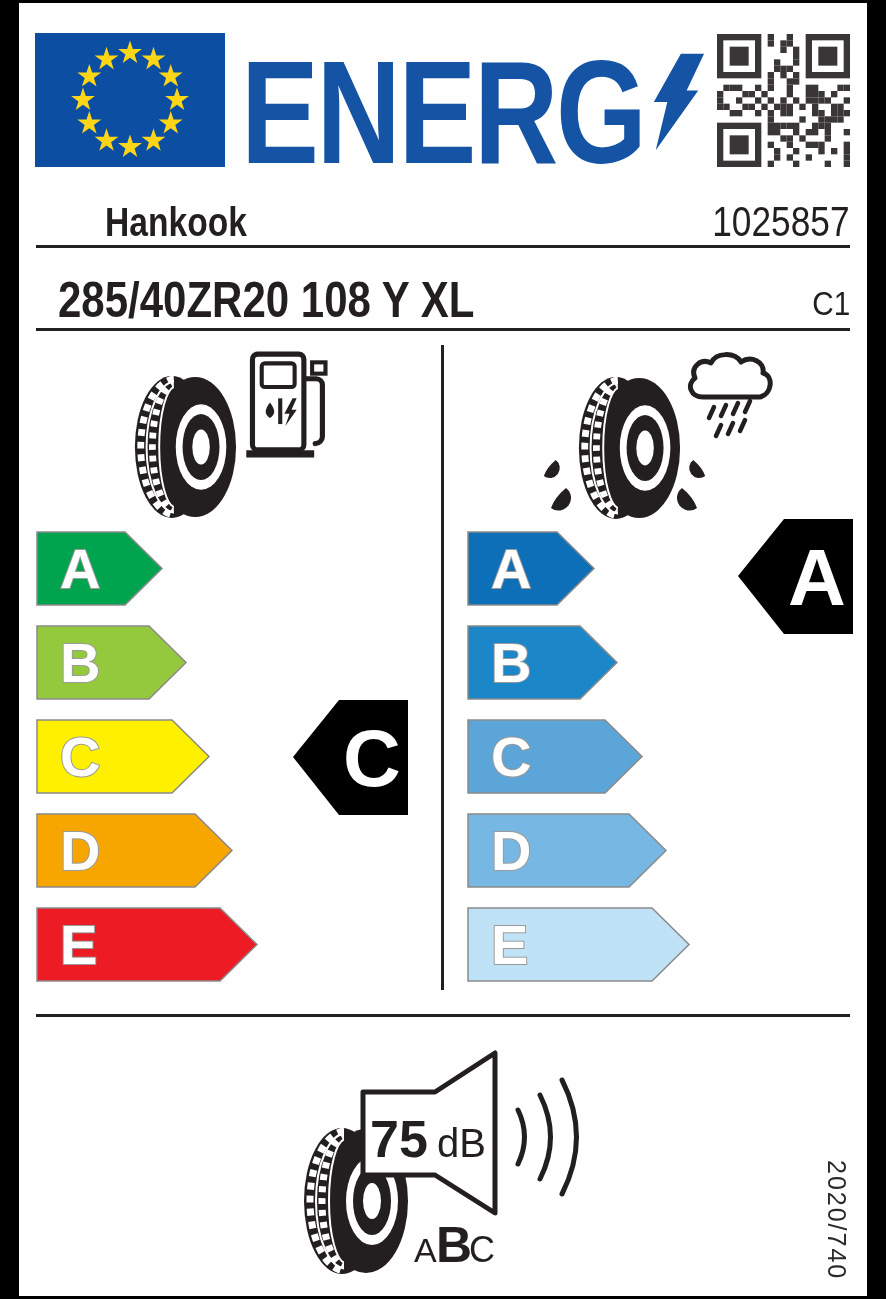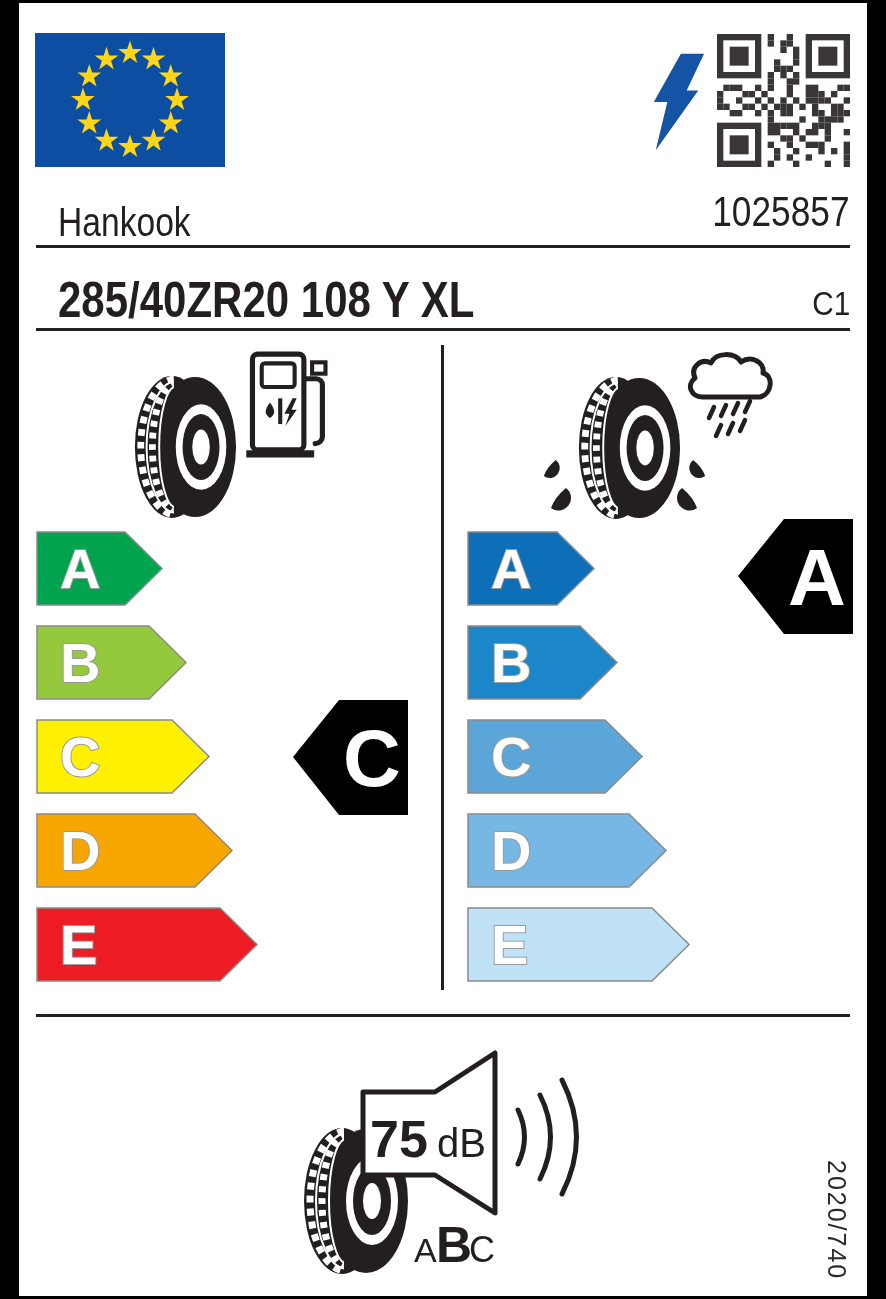--- a/index.html
+++ b/index.html
@@ -5,21 +5,21 @@
   html,body{margin:0;padding:0;background:#e8e8e8;font-family:"Liberation Sans",sans-serif;}
   #label{position:relative;width:886px;height:1299px;background:#fff;overflow:hidden;margin:0 auto;}
   .abs{position:absolute;}
   .ink{color:#231f20;}
   .rule{position:absolute;background:#231f20;height:3px;}
   .vline{position:absolute;background:#231f20;width:3px;}
   .condL{display:inline-block;transform:scaleX(.84);transform-origin:0 50%;}
   .condR{display:inline-block;transform:scaleX(.84);transform-origin:100% 50%;}
   #energ-text{font-size:146px;font-weight:700;line-height:1;color:#1553a4;letter-spacing:-3px;
               transform:scaleX(.80);transform-origin:0 0;white-space:nowrap;}
-  #brand{font-size:40px;font-weight:400;line-height:1;}
+  #brand{font-size:40px;font-weight:700;line-height:1;margin-left:47px;}
   #artnum{font-size:42px;font-weight:400;line-height:1;}
   #sizedes{font-size:50px;font-weight:700;line-height:1;}
   #tyreclass{font-size:33px;font-weight:400;line-height:1;}
   svg{position:absolute;overflow:visible;}
   svg text{font-family:"Liberation Sans",sans-serif;}
   .arrow text{font-size:56px;font-weight:700;fill:#fff;stroke:#9a9a9a;stroke-width:2px;paint-order:stroke;}
   .badge text{font-size:80px;font-weight:700;fill:#fff;}
   .noise-num{font-size:52px;font-weight:700;fill:#231f20;}
   .noise-unit{font-size:40px;font-weight:400;fill:#231f20;}
   .nA{font-size:34px;font-weight:400;fill:#231f20;}
@@ -49,20 +49,23 @@
         <polygon points="118.5,95.2 121.3,103.8 130.4,103.8 123.1,109.2 125.8,117.8 118.5,112.5 111.2,117.8 113.9,109.2 106.6,103.8 115.7,103.8" fill="#ffd617"></polygon>
         <polygon points="95.0,101.5 97.8,110.1 106.9,110.1 99.6,115.5 102.3,124.1 95.0,118.8 87.7,124.1 90.4,115.5 83.1,110.1 92.2,110.1" fill="#ffd617"></polygon>
         <polygon points="71.5,95.2 74.3,103.8 83.4,103.8 76.1,109.2 78.8,117.8 71.5,112.5 64.2,117.8 66.9,109.2 59.6,103.8 68.7,103.8" fill="#ffd617"></polygon>
         <polygon points="54.3,78.0 57.1,86.6 66.2,86.6 58.9,92.0 61.6,100.6 54.3,95.3 46.9,100.6 49.7,92.0 42.4,86.6 51.5,86.6" fill="#ffd617"></polygon>
         <polygon points="48.0,54.5 50.8,63.1 59.9,63.1 52.6,68.5 55.3,77.1 48.0,71.8 40.7,77.1 43.4,68.5 36.1,63.1 45.2,63.1" fill="#ffd617"></polygon>
         <polygon points="54.3,31.0 57.1,39.6 66.2,39.6 58.9,45.0 61.6,53.6 54.3,48.3 46.9,53.6 49.7,45.0 42.4,39.6 51.5,39.6" fill="#ffd617"></polygon>
         <polygon points="71.5,13.8 74.3,22.4 83.4,22.4 76.1,27.8 78.8,36.4 71.5,31.1 64.2,36.4 66.9,27.8 59.6,22.4 68.7,22.4" fill="#ffd617"></polygon>
       </g>
   </svg>
 
+  <div class="abs" style="left:241px;top:40px;">
+    <div id="energ-text">ENERG</div>
+  </div>
 
   <svg style="left:648px;top:52px;" width="58" height="100" viewBox="0 0 60 100">
     <polygon id="bolt-shape" points="34,0 58,0 40,38 52,38 8,100 20,50 6,50" fill="#1553a4"></polygon>
   </svg>
 
   <svg style="left:717px;top:34px;" width="133" height="133" viewBox="0 0 133 133">
     <rect x="0" y="0" width="133" height="133" fill="#fff"></rect>
     <g id="qr-modules" fill="#3a3637">
         <rect x="50.666666666666664" y="0" width="6.333333333333333" height="6.333333333333333"></rect>
         <rect x="69.66666666666666" y="0" width="6.333333333333333" height="6.333333333333333"></rect>
@@ -188,21 +191,21 @@
         <rect x="101.33333333333333" y="12.666666666666666" width="19" height="19"></rect>
         <rect x="0" y="88.66666666666666" width="44.33333333333333" height="44.33333333333333"></rect>
         <rect x="6.333333333333333" y="95" width="31.666666666666664" height="31.666666666666664" fill="#fff"></rect>
         <rect x="12.666666666666666" y="101.33333333333333" width="19" height="19"></rect>
       </g>
   </svg>
 
   <div class="abs ink" id="brand" style="left:58px;top:202px;">
     <span class="condL">Hankook</span>
   </div>
-  <div class="abs ink" id="artnum" style="right:36px;top:191px;">
+  <div class="abs ink" id="artnum" style="right:36px;top:201px;">
     <span class="condR">1025857</span>
   </div>
   <div class="rule" style="left:36px;top:245px;width:814px;"></div>
 
   <div class="abs ink" id="sizedes" style="left:58px;top:275px;">
     <span class="condL">285/40ZR20 108 Y XL</span>
   </div>
   <div class="abs ink" id="tyreclass" style="right:36px;top:287px;">
     <span class="condR" style="transform:scaleX(.9);">C1</span>
   </div>

